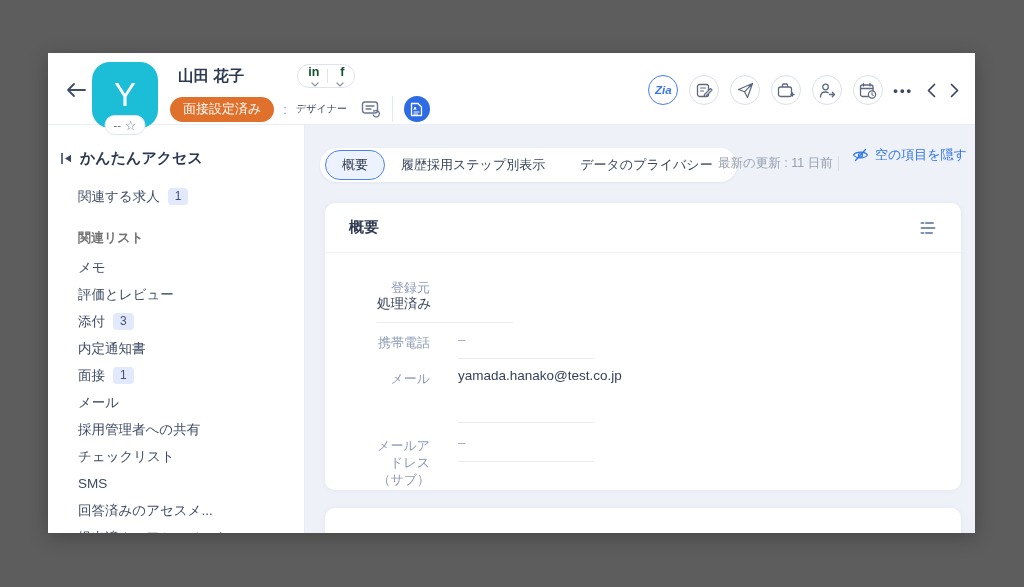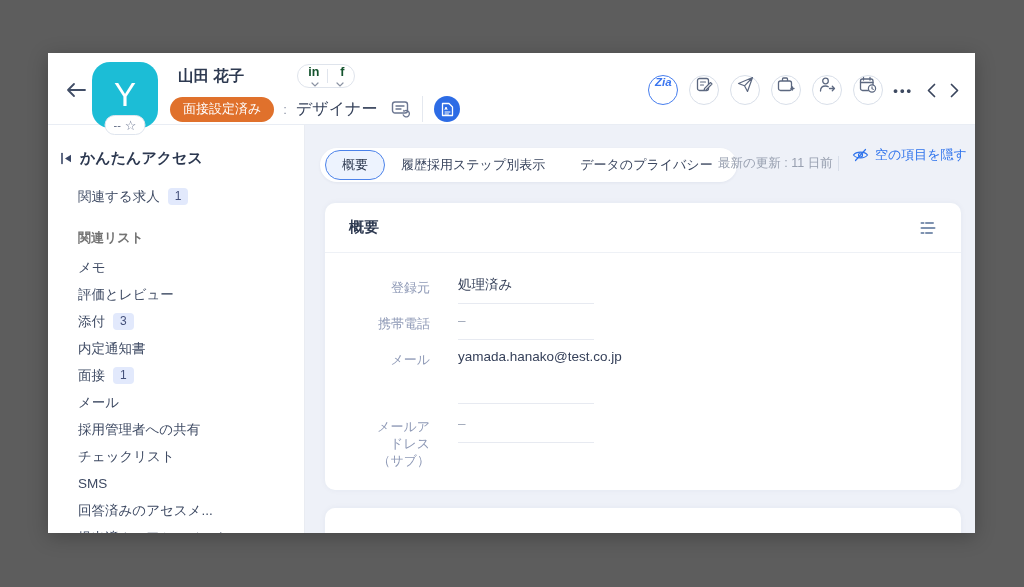--- a/index.html
+++ b/index.html
@@ -47,33 +47,33 @@
   .social-item { display:flex; align-items:flex-end; gap:3px; font-size:12.5px;
     font-weight:bold; color:#14532d; cursor:pointer;flex-direction:column; }
   .social-sep { width:1px; height:14px; background:#e0e5ed; margin:0 8px; }
   .hm-row2 { display:flex; align-items:center; margin-top:8px; height:26px; }
   .status-badge {
     background:#e0712c; color:#fff; font-size:13px; height:25px;
     border-radius:13px; padding:0 13px; display:flex; align-items:center;
     cursor:pointer;
   }
   .colon { color:#8b93a5; margin:0 9px; font-size:13px; }
-  .role { font-size:16px; color:#333f58; }
+  .role { font-size:10px; color:#333f58; }
   .pipeline-icon { margin-left:14px; color:#6a7590; display:flex; cursor:pointer; }
   .v-div { width:1px; height:26px; background:#e4e8ef; margin:0 11px; }
   .resume-btn {
     width:26px; height:26px; border-radius:50%; background:#2d6ce5; border:none;
     display:flex; align-items:center; justify-content:center; cursor:pointer;
   }
   .head-actions {
     position:absolute; right:16px; top:22px; display:flex; align-items:center;
   }
   .circ-btn {
     width:30px; height:30px; border-radius:50%; background:#fff;
-    border:1px solid #d9dfe9; display:flex; align-items:flex-start; justify-content:center;
+    border:1px solid #d9dfe9; display:flex; align-items:center; justify-content:center;
     margin-left:11px; cursor:pointer; color:#5c6880;
   }
   .circ-btn.zia { border-color:#477eee; color:#3b76f0; font-size:11.5px;
     font-style:italic; font-weight:bold; margin-left:0; }
   .more-btn { border:none; background:none; margin-left:10px; font-size:13px;
     letter-spacing:2px; color:#3e4a61; font-weight:bold; cursor:pointer; }
   .nav-btn { border:none; background:none; margin-left:14px; color:#39445c; cursor:pointer; display:flex; }
   
   .content { display:flex; height:408px; }
   .sidebar {
@@ -136,21 +136,21 @@
   .card.overview { top:78px; height:287px; }
   .card.next { top:383px; height:60px; }
   .card-header {
     height:50px; padding:0 24px; display:flex; align-items:center;
     justify-content:space-between; border-bottom:1px solid #eef1f6;
   }
   .card-title { font-size:15px; font-weight:bold; color:#2d3950; }
   .organize-btn { background:none; border:none; cursor:pointer; color:#7e92b0; display:flex; }
   .fields { padding:24px 24px 0; }
   .frow { display:flex; align-items:flex-start; }
-  .frow.r1 { margin-bottom:9px; }
+  .frow.r1 { margin-bottom:9px;flex-direction:column; }
   .frow.r2 { margin-bottom:9px; }
   .frow.r3 { margin-bottom:12px; }
   .flabel {
     width:81px; text-align:right; font-size:13px; color:#8e99b6;
     padding-top:2px; line-height:17px; white-space:pre-line;
   }
   .fvalue {
     margin-left:28px; width:136px; font-size:13.5px; color:#36415a;
     border-bottom:1px solid #e7eaf1; padding-bottom:10px; line-height:16px;
     cursor:text; white-space:nowrap;

